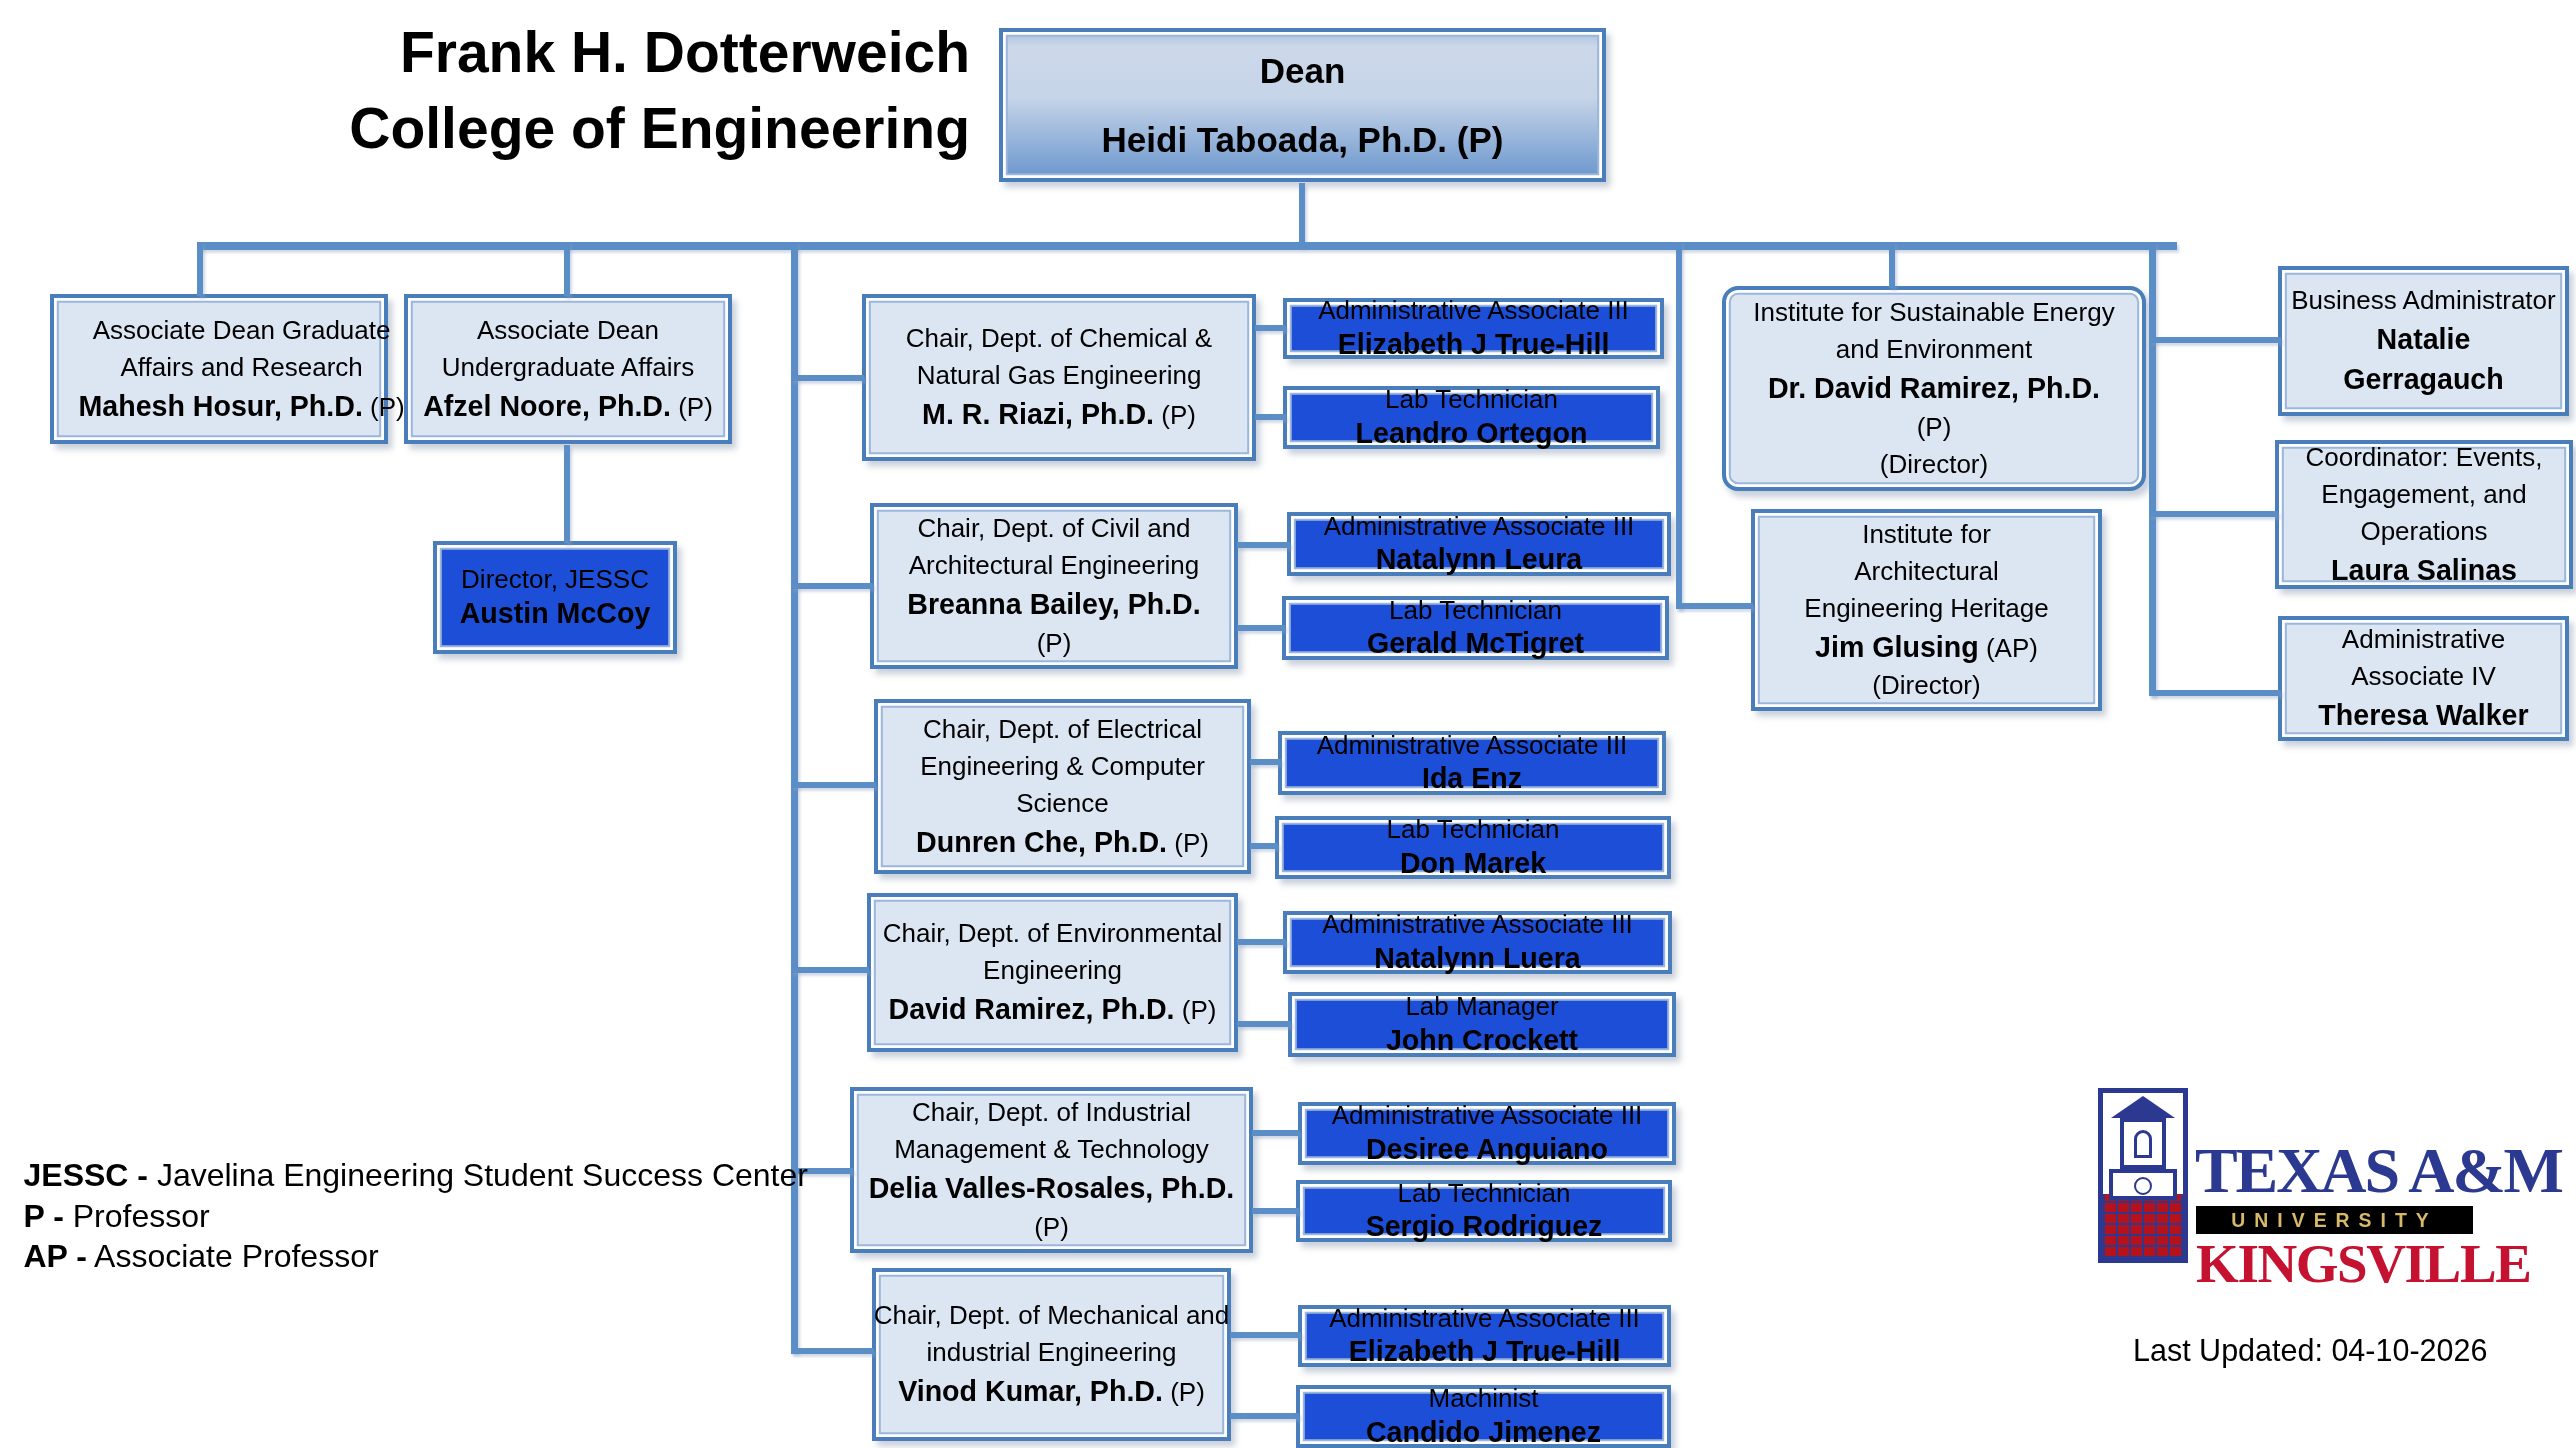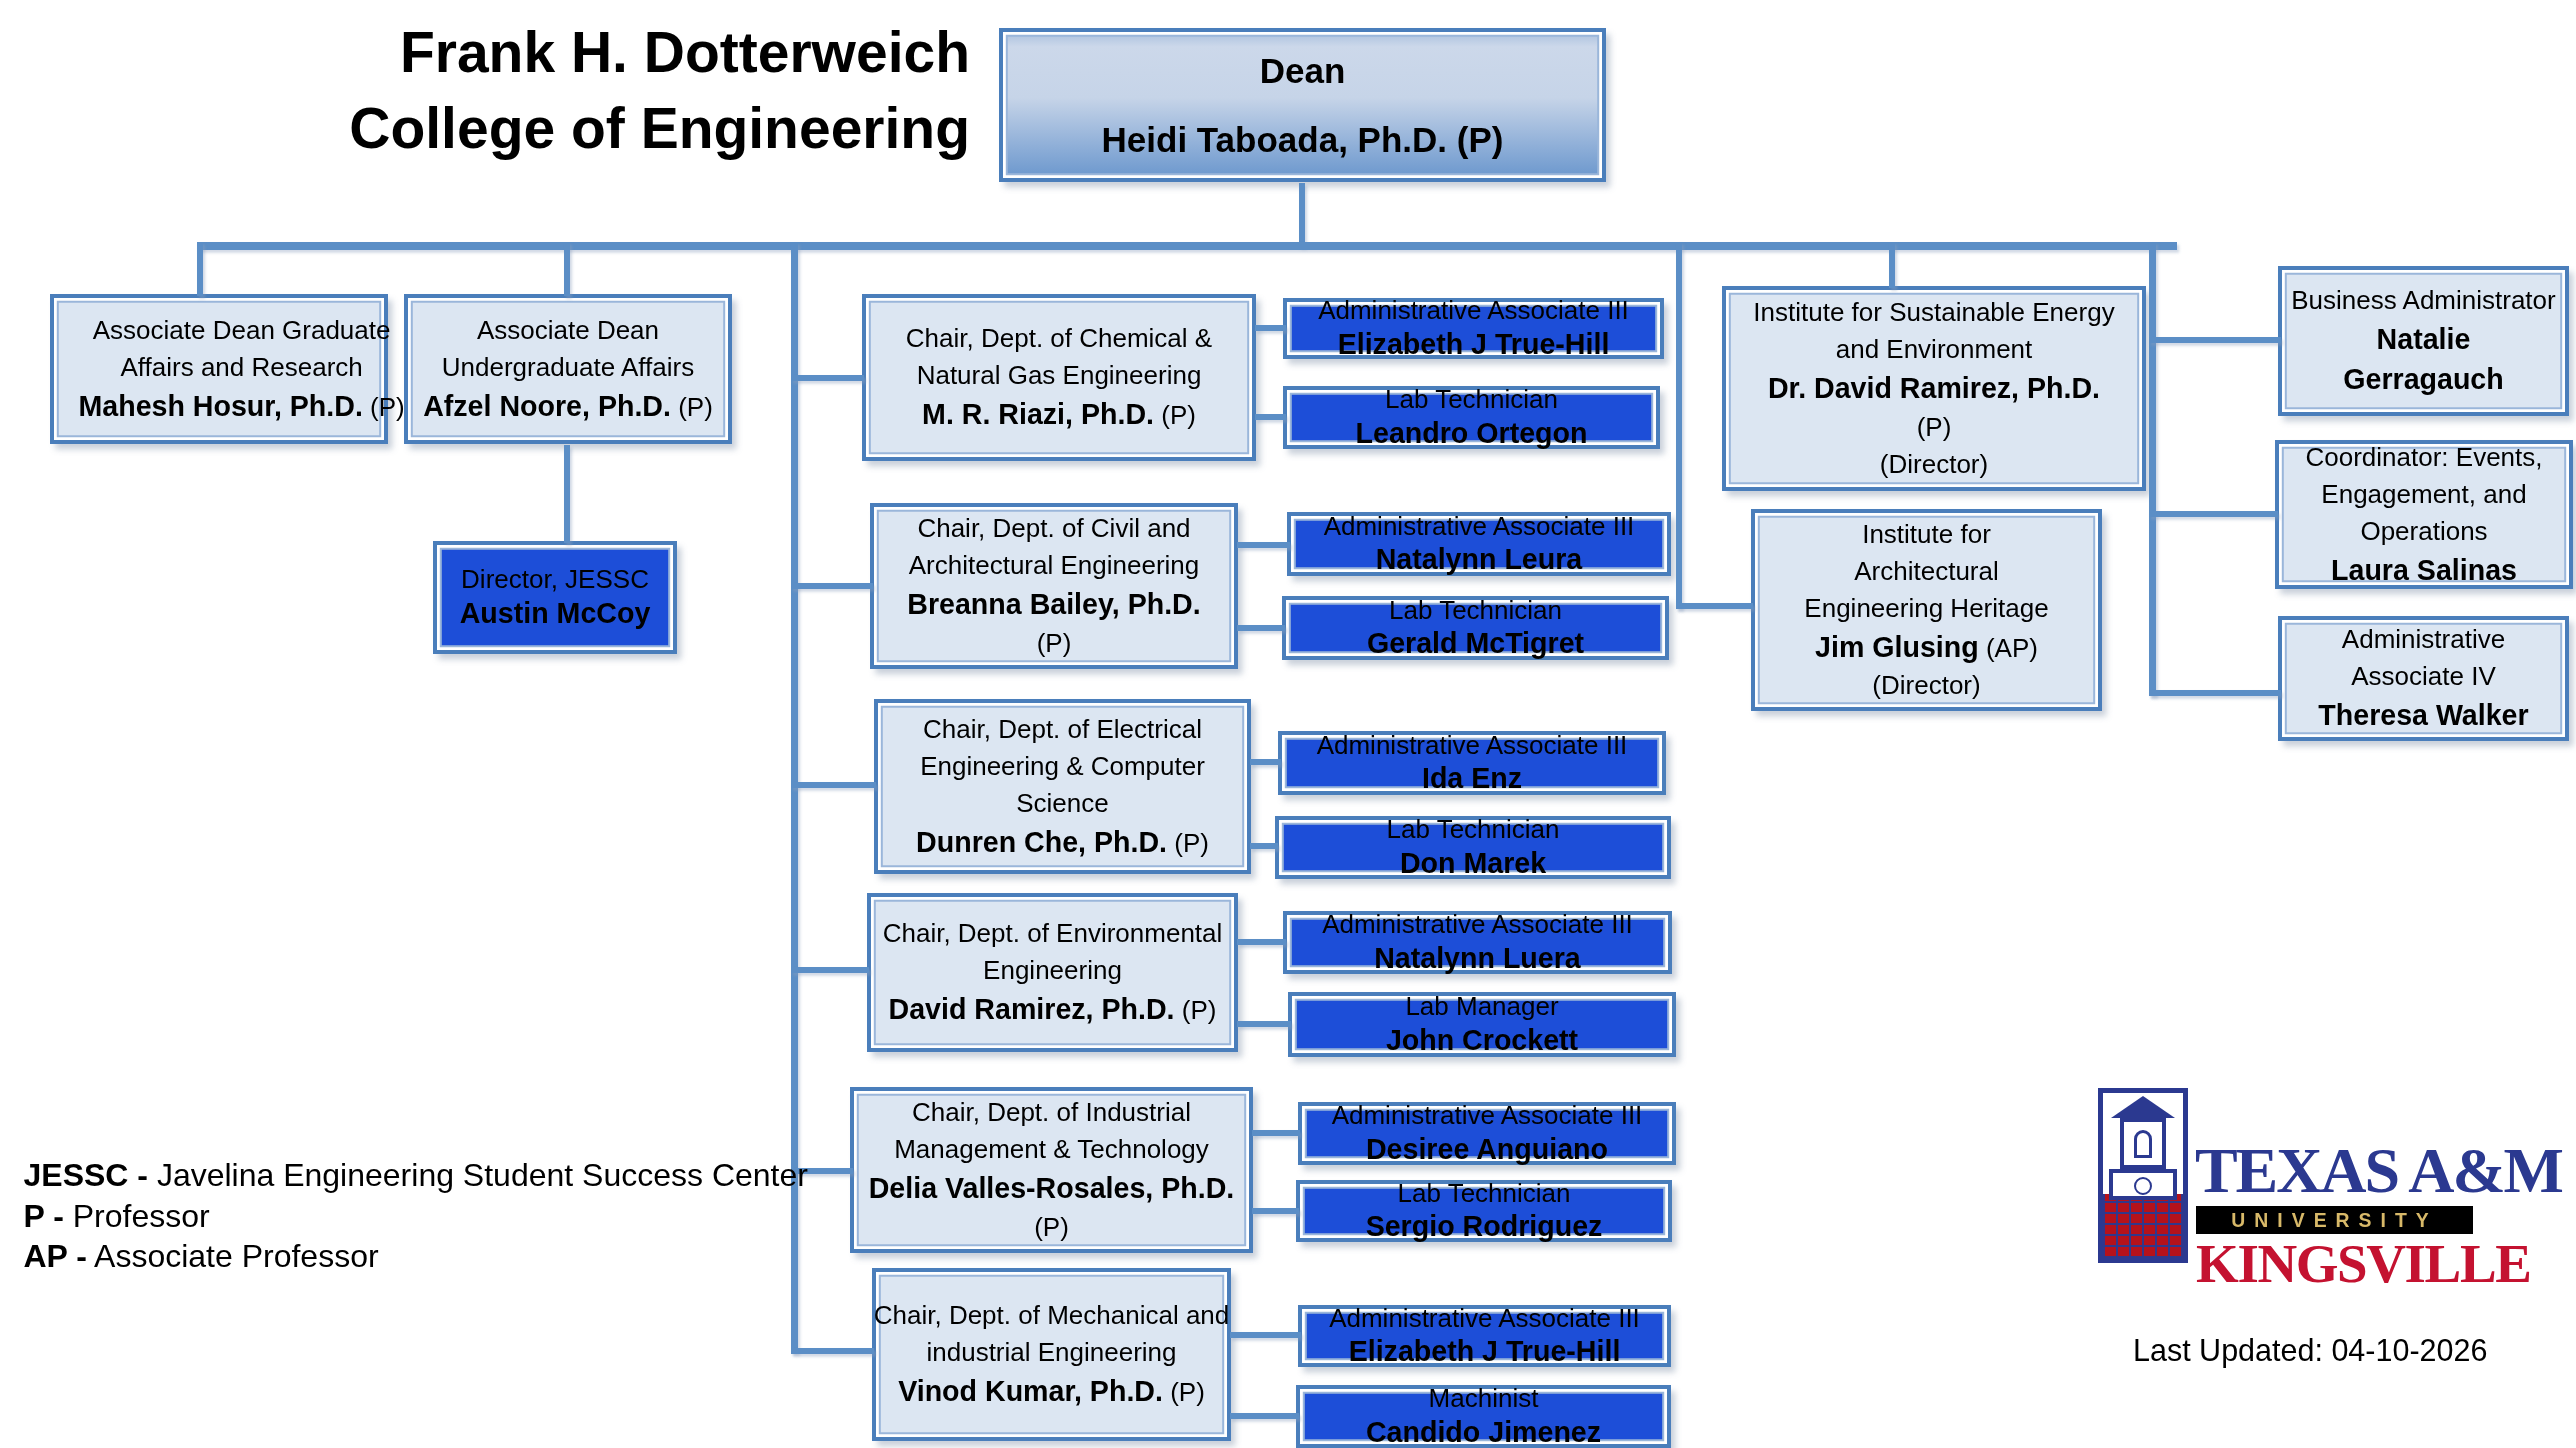--- a/index.html
+++ b/index.html
@@ -157,21 +157,21 @@
         <div class="ln"><span class="b">Vinod Kumar, Ph.D.</span><span> (P)</span></div>
       </div>
       <div class="box white" style="left: 1298px; top: 1305px; width: 373px; height: 62px;">
         <div class="ln"><span>Administrative Associate III</span></div>
         <div class="ln"><span class="b">Elizabeth J True-Hill</span></div>
       </div>
       <div class="box white" style="left: 1296px; top: 1385px; width: 375px; height: 63px;">
         <div class="ln"><span>Machinist</span></div>
         <div class="ln"><span class="b">Candido Jimenez</span></div>
       </div>
-      <div class="box " style="left: 1722px; top: 286px; width: 424px; height: 205px;">
+      <div class="box " style="left: 1722px; top: 286px; width: 424px; height: 205px; border-radius: 16px;">
         <div class="ln"><span>Institute for Sustainable Energy</span></div>
         <div class="ln"><span>and Environment</span></div>
         <div class="ln"><span class="b">Dr. David Ramirez, Ph.D.</span></div>
         <div class="ln"><span>(P)</span></div>
         <div class="ln"><span>(Director)</span></div>
       </div>
       <div class="box " style="left: 1751px; top: 509px; width: 351px; height: 202px;">
         <div class="ln"><span>Institute for</span></div>
         <div class="ln"><span>Architectural</span></div>
         <div class="ln"><span>Engineering Heritage</span></div>

